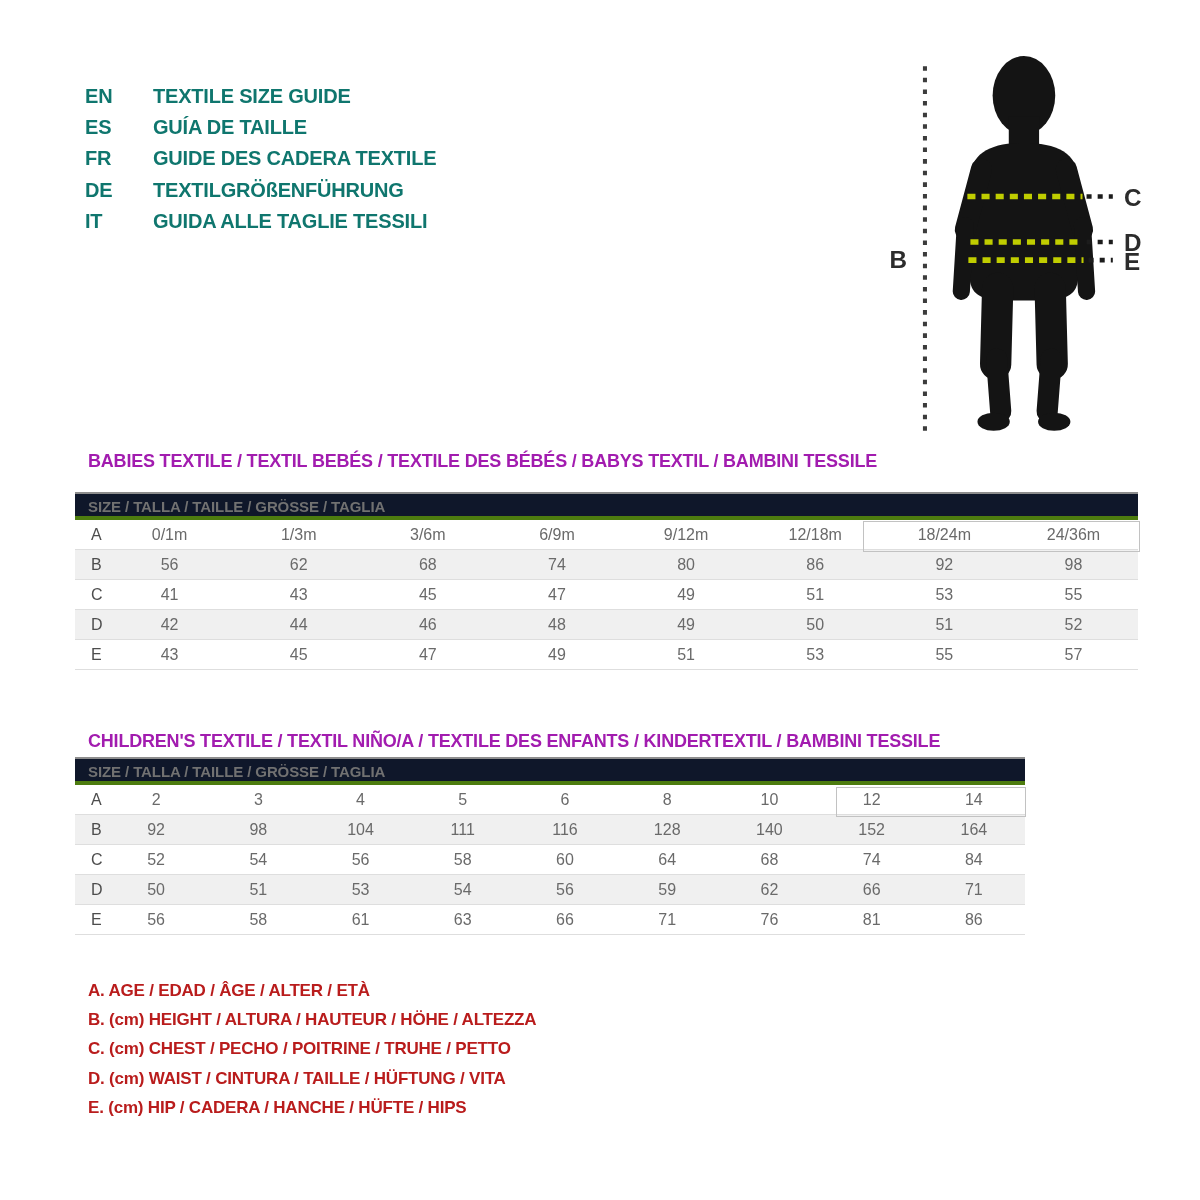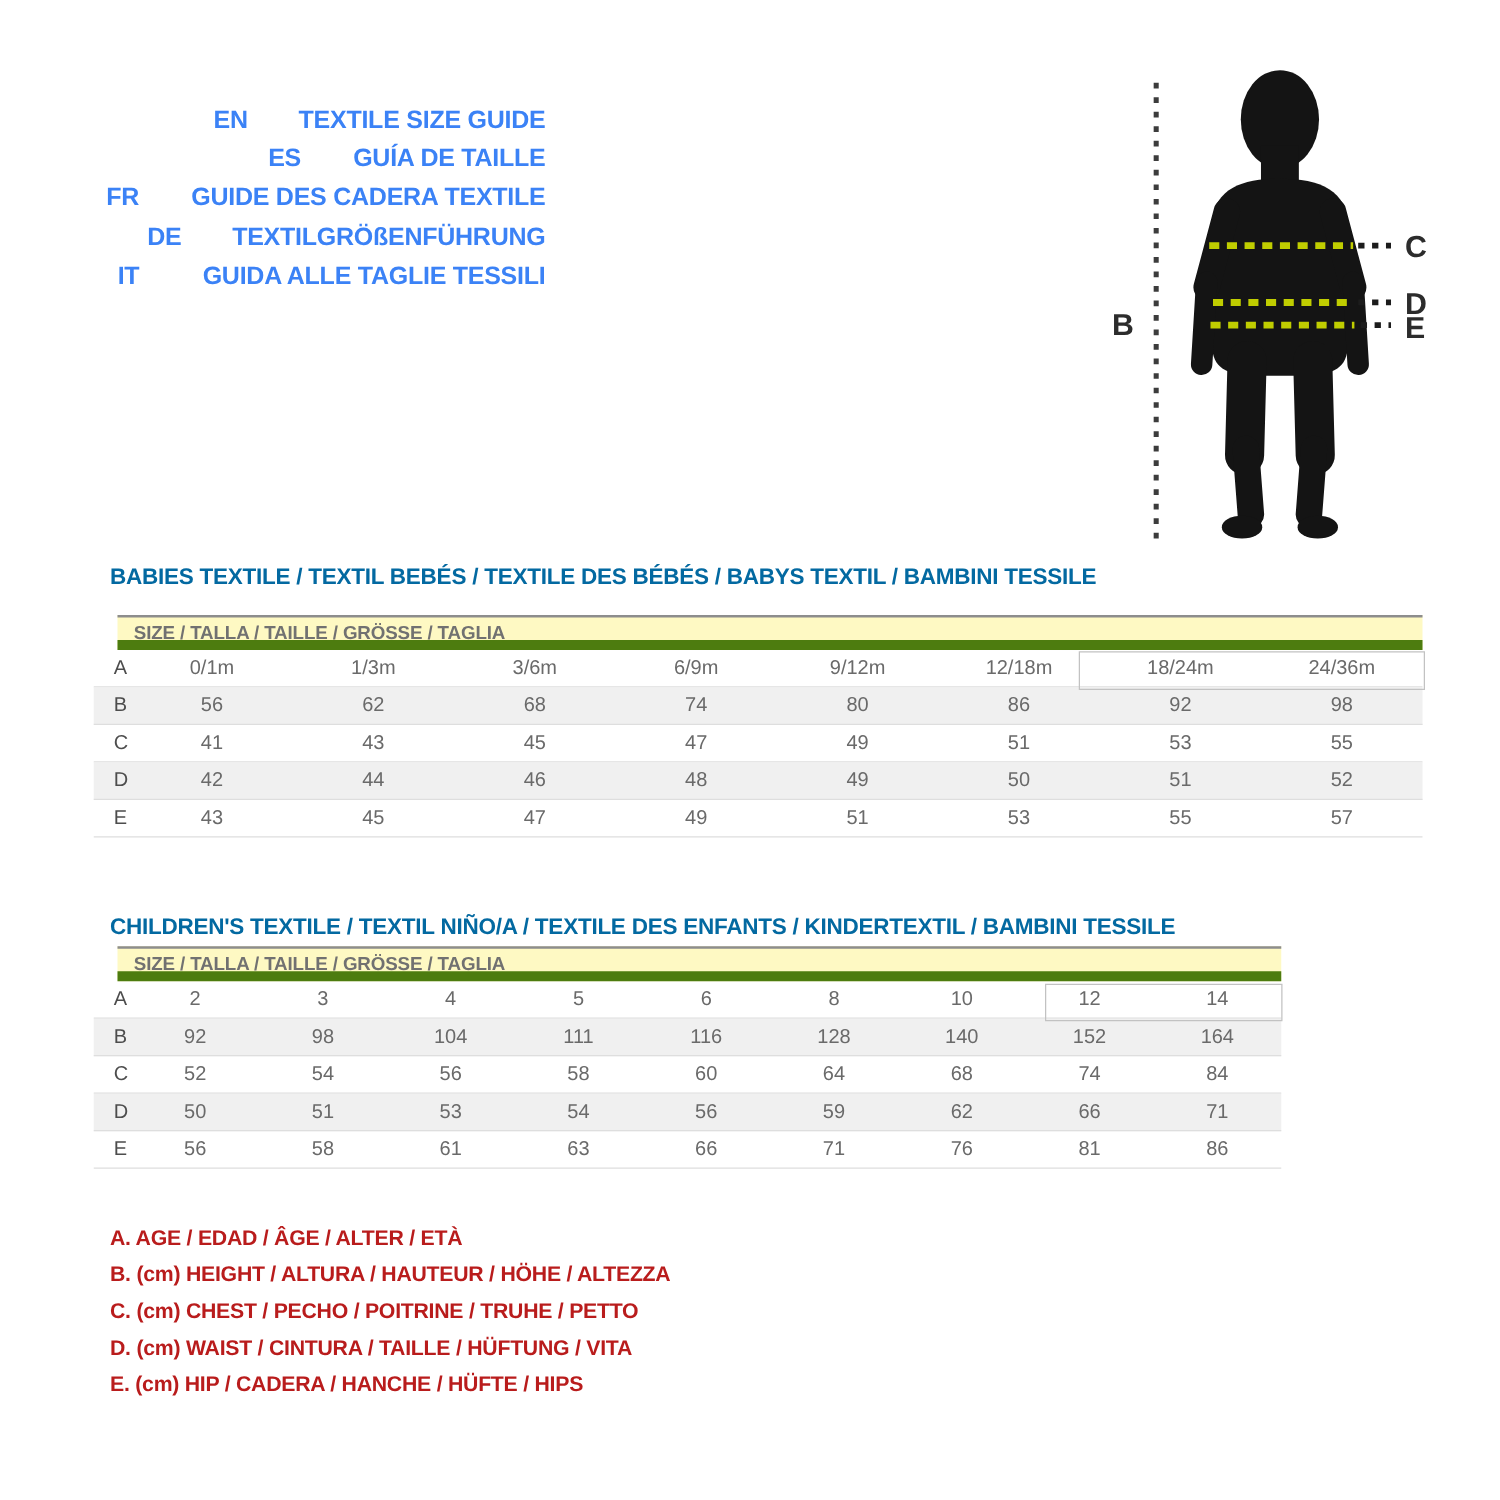--- a/index.html
+++ b/index.html
@@ -6,41 +6,40 @@
   html,body { background:#fff; }
   body {
     width:1200px; height:1200px; position:relative; overflow:hidden;
     font-family:"Liberation Sans","DejaVu Sans",sans-serif; color:#2f2f2f;
   }
   .abs { position:absolute; }
 
   
   .lang-block { left:85px; top:81px; }
   .lang-row { display:flex; line-height:31.2px; font-size:20px; font-weight:700;
-              letter-spacing:-0.2px; color:#3b82f6;justify-content:flex-end; }
+              letter-spacing:-0.2px; color:#0f766e; }
   .lang-code { width:68px; }
 
   
   .figure-svg { left:878px; top:46px; width:306px; height:404px; }
   .figure-svg text { font-family:"Liberation Sans","DejaVu Sans",sans-serif;
                      font-size:24px; font-weight:700; fill:#2c2c2c; }
 
   
-  .section-heading { font-size:18px; font-weight:700; letter-spacing:-0.2px; color:#0369a1; }
+  .section-heading { font-size:18px; font-weight:700; letter-spacing:-0.2px; color:#a21caf; }
   .heading-babies   { left:88px; top:451px; }
   .heading-children { left:88px; top:719px;margin-top:12px; }
 
   
   .size-table { position:absolute; }
   .size-band {
-    height:28px; line-height:25px; background:#fef9c3;
-    border-top:2px solid #8d8d8d; border-bottom:8px solid #4d7c0f;
+    height:28px; line-height:25px; background:#0f172a;
+    border-top:2px solid #8d8d8d; border-bottom:4px solid #4d7c0f;
     padding-left:13px; font-size:15px; font-weight:700; color:#717171;
     letter-spacing:-0.1px;
-    margin-left:19px;
   }
   .trow { display:flex; height:30px; line-height:29px;
           border-bottom:1px solid #dedede; font-size:16px; color:#6a6a6a; }
   .trow.stripe { background:#f0f0f0; }
   .tlabel { flex:0 0 30px; padding-left:16px; color:#4d4d4d; }
   .tcell  { flex:1; text-align:center; }
 
   .babies-table   { left:75px; top:492px; width:1063px; }
   .children-table { left:75px; top:757px; width:950px;  }
 

